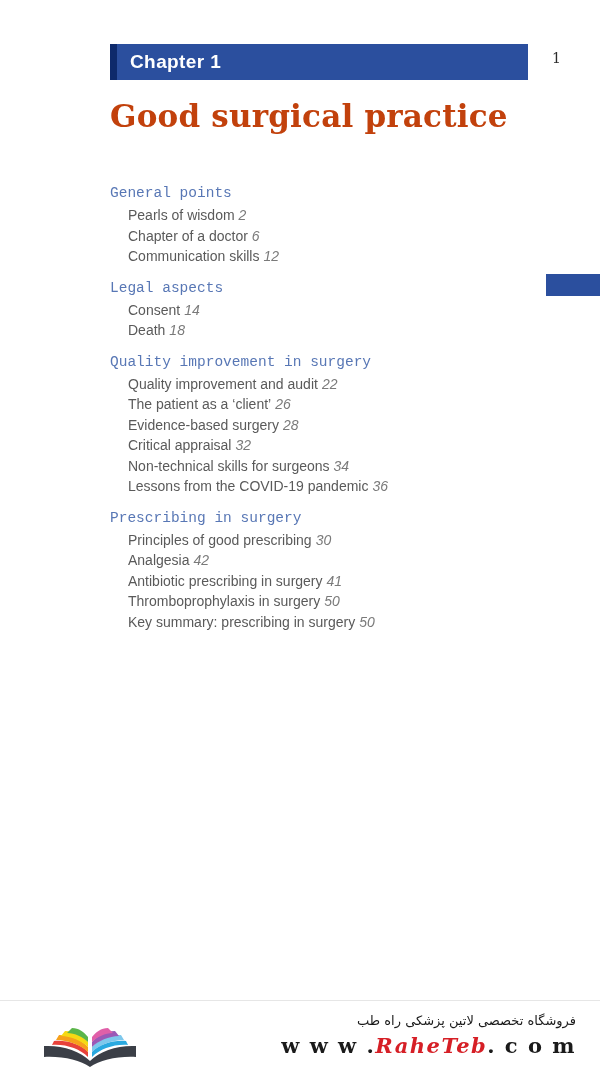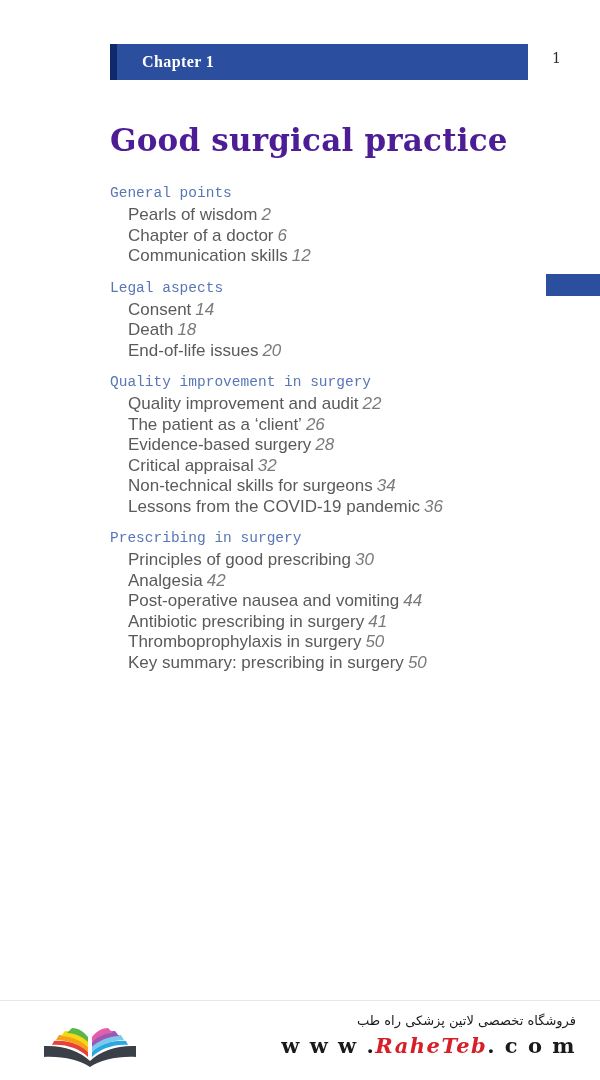--- a/index.html
+++ b/index.html
@@ -31,46 +31,45 @@
     align-items: center;
   }
   .chapter-bar .accent {
     width: 7px;
     height: 36px;
     background: #0e2a6b;
     flex: 0 0 7px;
   }
   .chapter-label {
     color: #ffffff;
-    font-family: Liberation Serif, serif;
+    font-family: Liberation Sans, sans-serif;
     font-weight: bold;
-    font-size: 16px;
+    font-size: 19px;
     letter-spacing: .4px;
-    padding-left: 25px;
+    padding-left: 13px;
   }
   .page-number {
     position: absolute;
     left: 552px;
     top: 50px;
     font-family: "DejaVu Serif", serif;
     font-size: 14px;
     color: #2b2b2b;
   }
 
   
   .chapter-title {
     position: absolute;
     left: 110px;
     top: 98px;
     font-family: "DejaVu Serif", serif;
     font-weight: bold;
     font-size: 31px;
-    color: #4c1d95;
+    color: #c2410c;
     letter-spacing: .2px;
-    margin-top: 24px;
   }
 
   
   .side-tab {
     position: absolute;
     left: 546px;
     top: 274px;
     width: 54px;
     height: 22px;
     background: #2b4f9e;
@@ -87,21 +86,21 @@
     font-family: Liberation Mono, monospace;
     font-size: 14.5px;
     color: #5877b5;
     margin-top: 11px;
     margin-bottom: 2px;
     line-height: 20px;
   }
   .toc-section:first-child { margin-top: 0; }
   .toc-entry {
     font-family: "Liberation Sans", sans-serif;
-    font-size: 17px;
+    font-size: 14px;
     color: #5a5a5a;
     padding-left: 18px;
     line-height: 20.5px;
     white-space: nowrap;
   }
   .toc-entry .pg {
     font-style: italic;
     color: #7a7a7a;
     margin-left: 4px;
   }
@@ -168,32 +167,30 @@
   <div class="side-tab"></div>
 
   <div class="toc" id="toc-root">
       <div class="toc-section">General points</div>
       <div class="toc-entry"><span>Pearls of wisdom</span><span class="pg">2</span></div>
       <div class="toc-entry"><span>Chapter of a doctor</span><span class="pg">6</span></div>
       <div class="toc-entry"><span>Communication skills</span><span class="pg">12</span></div>
       <div class="toc-section">Legal aspects</div>
       <div class="toc-entry"><span>Consent</span><span class="pg">14</span></div>
       <div class="toc-entry"><span>Death</span><span class="pg">18</span></div>
-      <div class="toc-entry"><span>End-of-life issues</span><span class="pg">20</span></div>
       <div class="toc-section">Quality improvement in surgery</div>
       <div class="toc-entry"><span>Quality improvement and audit</span><span class="pg">22</span></div>
       <div class="toc-entry"><span>The patient as a ‘client’</span><span class="pg">26</span></div>
       <div class="toc-entry"><span>Evidence-based surgery</span><span class="pg">28</span></div>
       <div class="toc-entry"><span>Critical appraisal</span><span class="pg">32</span></div>
       <div class="toc-entry"><span>Non-technical skills for surgeons</span><span class="pg">34</span></div>
       <div class="toc-entry"><span>Lessons from the COVID-19 pandemic</span><span class="pg">36</span></div>
       <div class="toc-section">Prescribing in surgery</div>
       <div class="toc-entry"><span>Principles of good prescribing</span><span class="pg">30</span></div>
       <div class="toc-entry"><span>Analgesia</span><span class="pg">42</span></div>
-      <div class="toc-entry"><span>Post-operative nausea and vomiting</span><span class="pg">44</span></div>
       <div class="toc-entry"><span>Antibiotic prescribing in surgery</span><span class="pg">41</span></div>
       <div class="toc-entry"><span>Thromboprophylaxis in surgery</span><span class="pg">50</span></div>
       <div class="toc-entry"><span>Key summary: prescribing in surgery</span><span class="pg">50</span></div>
     </div>
 
   <div class="footer">
     <div class="footer-inner">
       <svg class="book-logo" viewBox="0 0 108 54" xmlns="http://www.w3.org/2000/svg">
         <path d="M54 46 C44 36, 26 30, 8 31 L8 42 C26 41, 44 45, 54 52 Z" fill="#3b3f47"></path>
         <path d="M54 46 C64 36, 82 30, 100 31 L100 42 C82 41, 64 45, 54 52 Z" fill="#3b3f47"></path>

